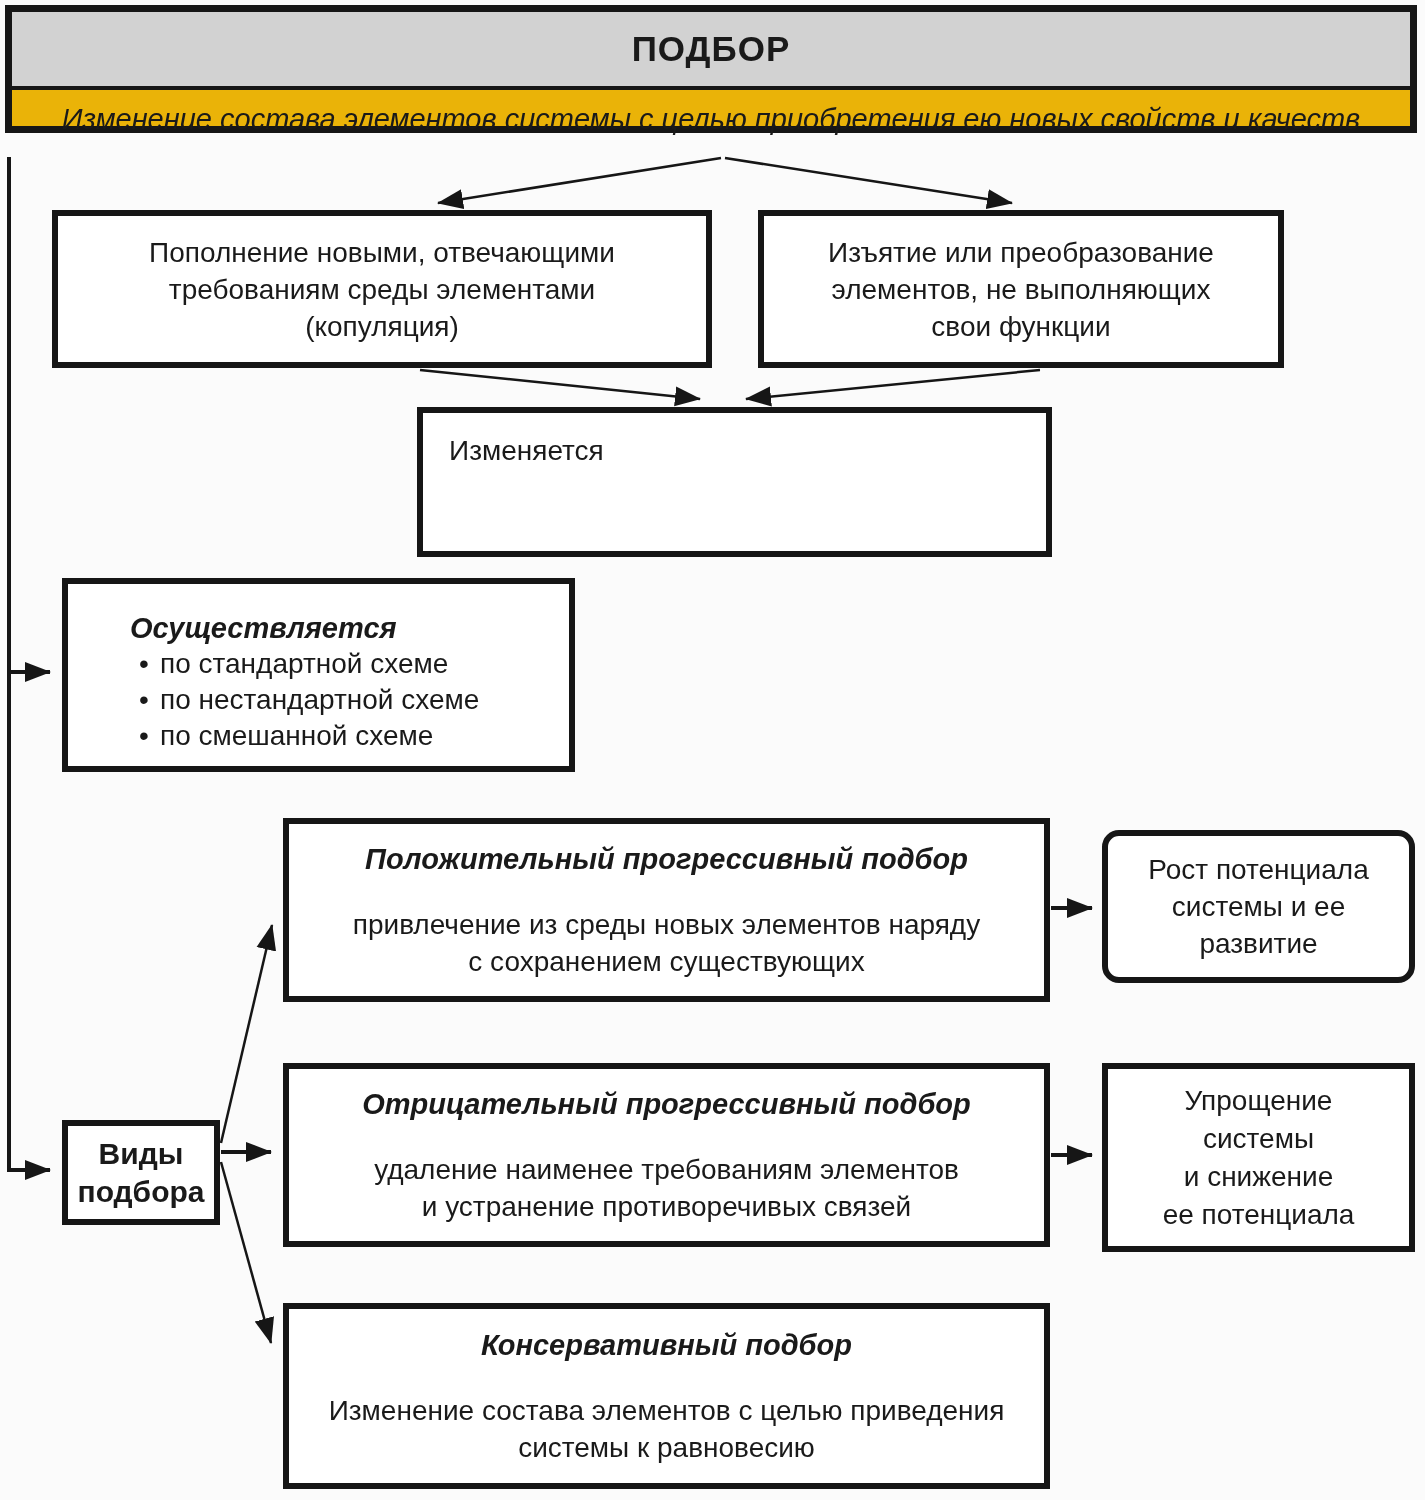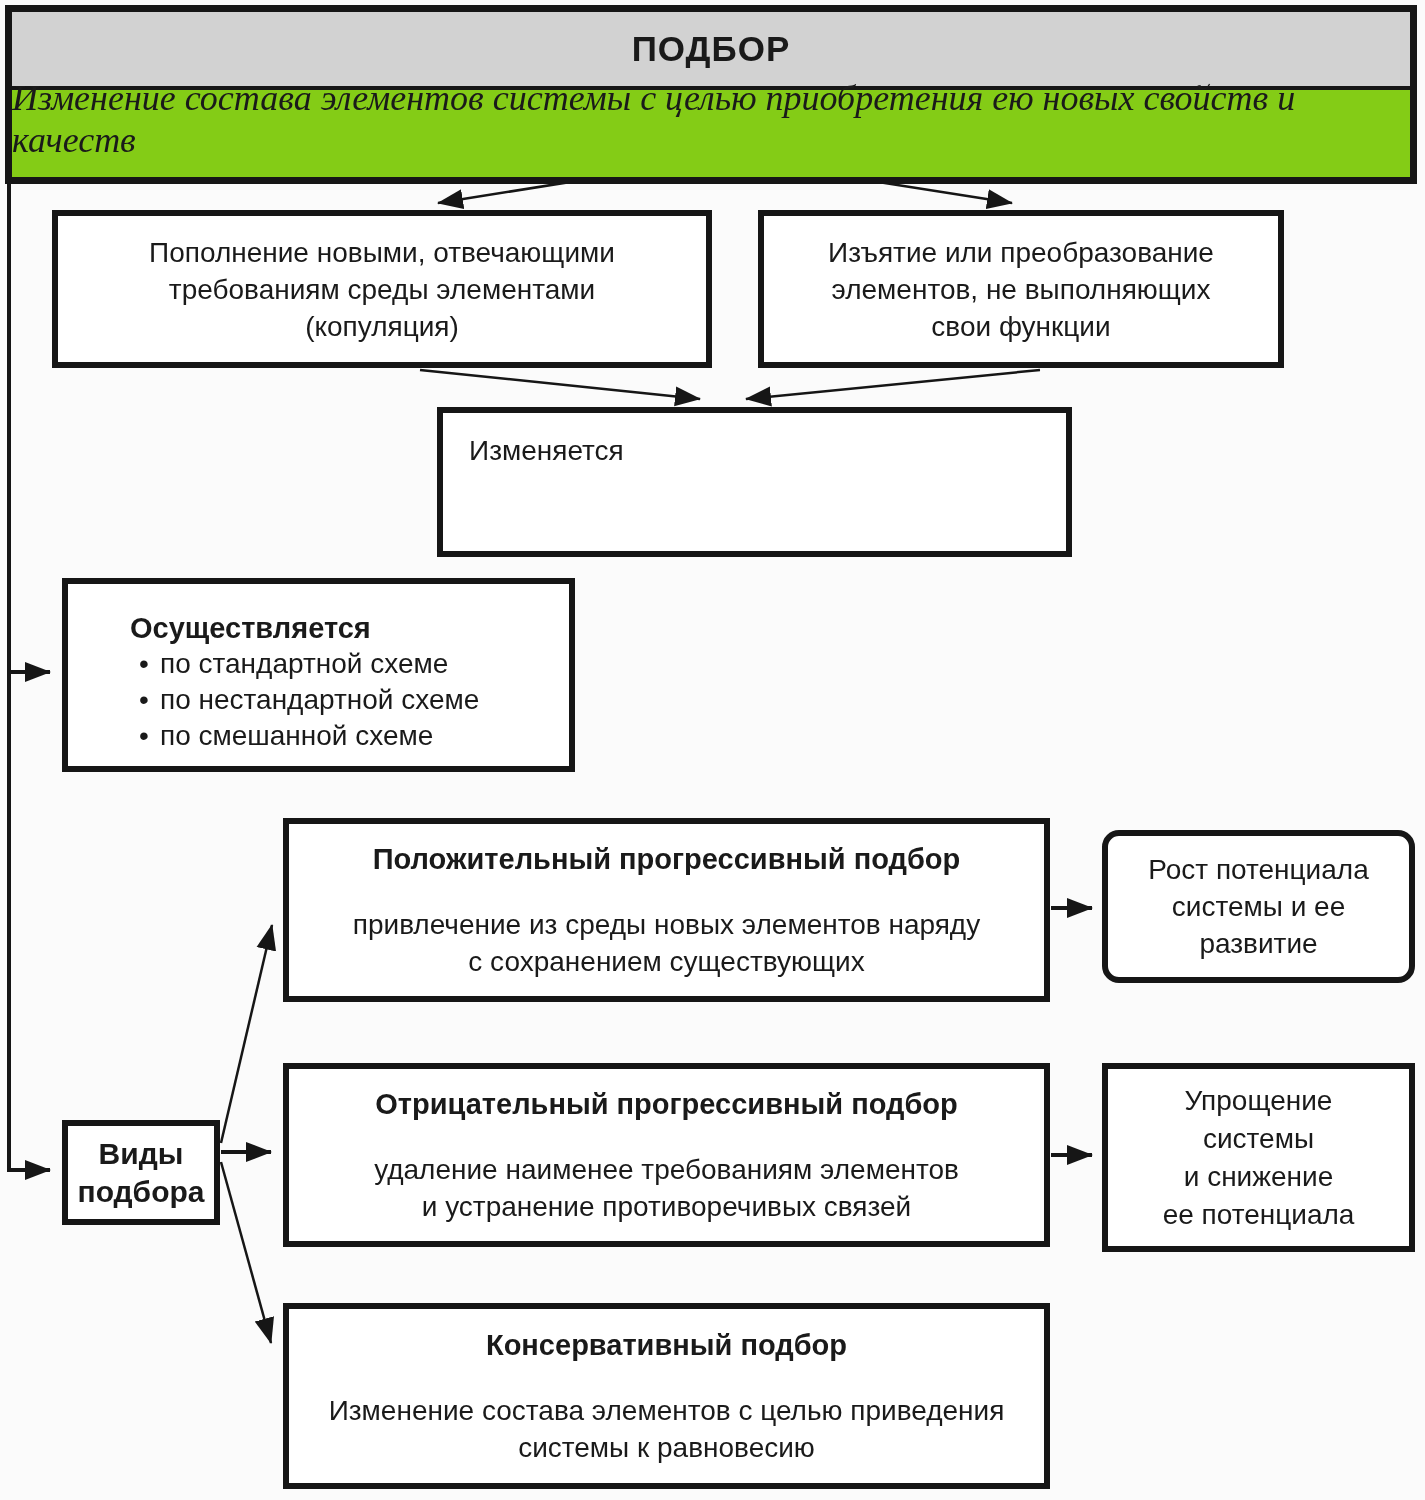--- a/index.html
+++ b/index.html
@@ -23,53 +23,53 @@
   svg.arrows{position:absolute;left:0;top:0;width:1425px;height:1500px;z-index:1;}
   .box{
     position:absolute;
     background:#fff;
     border:6px solid var(--border);
     box-sizing:border-box;
     z-index:2;
   }
   
   .outer{
-    position:absolute;left:5px;top:5px;width:1412px;height:179px;
+    position:absolute;left:5px;top:5px;width:1412px;height:128px;
     border:7px solid var(--border);
     box-sizing:border-box;
-    background:#84cc16;
+    background:#eab308;
     z-index:2;
   }
   .hdr{
     height:74px;
     background:var(--header-bg);
     border-bottom:4px solid var(--border);
     display:flex;align-items:center;justify-content:center;
     font-size:35px;font-weight:bold;letter-spacing:1px;
   }
   .sub{
     height:58px;
     display:flex;align-items:center;justify-content:center;
-    font-size:36px;font-style:italic;font-family:Liberation Serif, serif;
+    font-size:29px;font-style:italic;
   }
   .center-col{
     display:flex;flex-direction:column;align-items:center;justify-content:center;
     text-align:right;
     font-size:28px;line-height:37px;
   }
-  .box-title{font-weight:bold;font-size:29px;}
+  .box-title{font-weight:bold;font-size:29px;font-style:italic;}
   .gap{height:28px;}
   
   .list-box{padding:20px 10px 10px 26px;font-size:28px;line-height:36px;}
   .list-box .box-title{margin-left:14px;font-size:29px;}
   .li{display:flex;}
   .li::before{content:"\2022";width:32px;text-align:center;flex:0 0 32px;}
   .b-left  {left:52px;  top:210px; width:660px; height:158px;}
   .b-right {left:758px; top:210px; width:526px; height:158px;}
-  .b-chg   {left:417px; top:407px; width:635px; height:150px;margin-left:20px;}
+  .b-chg   {left:417px; top:407px; width:635px; height:150px;}
   .b-impl  {left:62px;  top:578px; width:513px; height:194px; padding-top:26px; padding-left:60px;}
   .b-impl .box-title{margin-left:2px;}
   .b-types {left:62px;  top:1120px;width:158px; height:105px; font-weight:bold;font-size:30px;line-height:38px;}
   .b-pos   {left:283px; top:818px; width:767px; height:184px;}
   .b-res1  {left:1102px;top:830px; width:313px; height:153px; font-size:28px;line-height:37px;border-radius:17px;}
   .b-neg   {left:283px; top:1063px;width:767px; height:184px;}
   .b-res2  {left:1102px;top:1063px;width:313px; height:189px; font-size:28px;line-height:38px;}
   .b-cons  {left:283px; top:1303px;width:767px; height:186px;}
   .chg-title{margin-bottom:2px;}
   line,polyline{stroke:var(--border);fill:none;}

